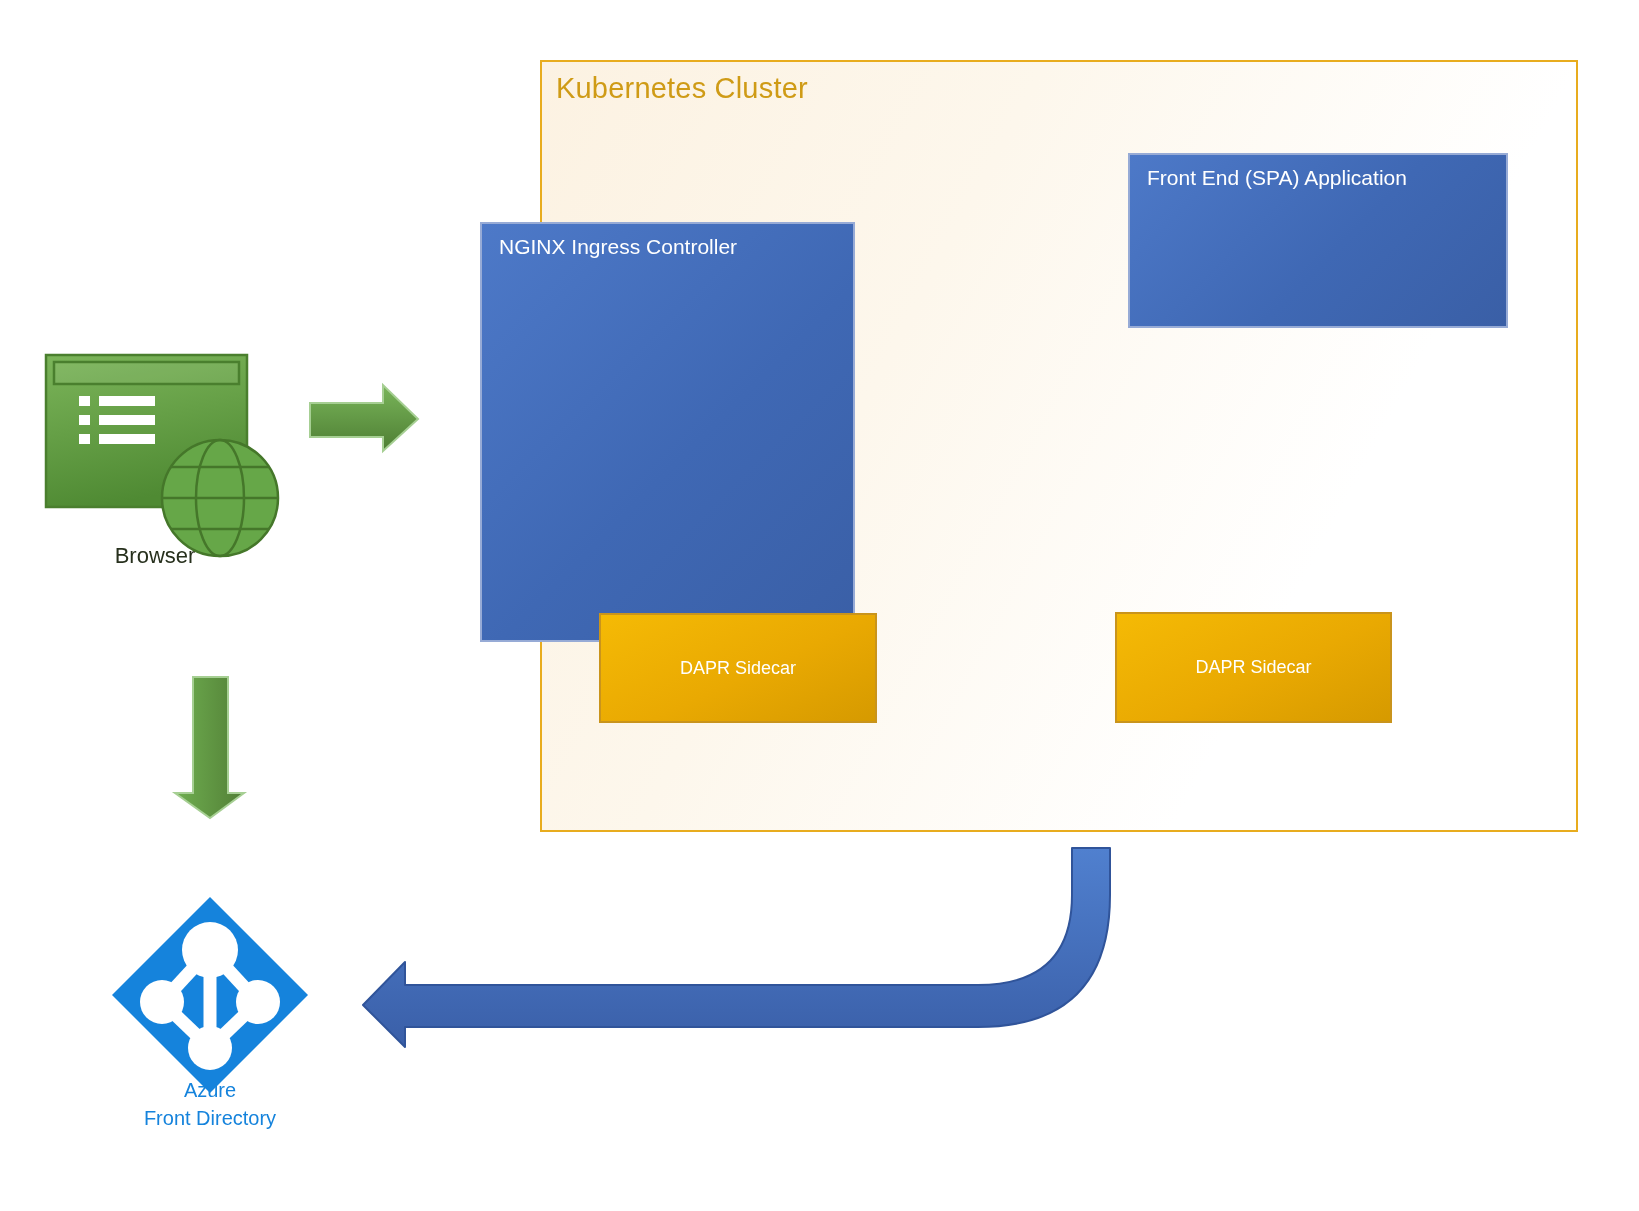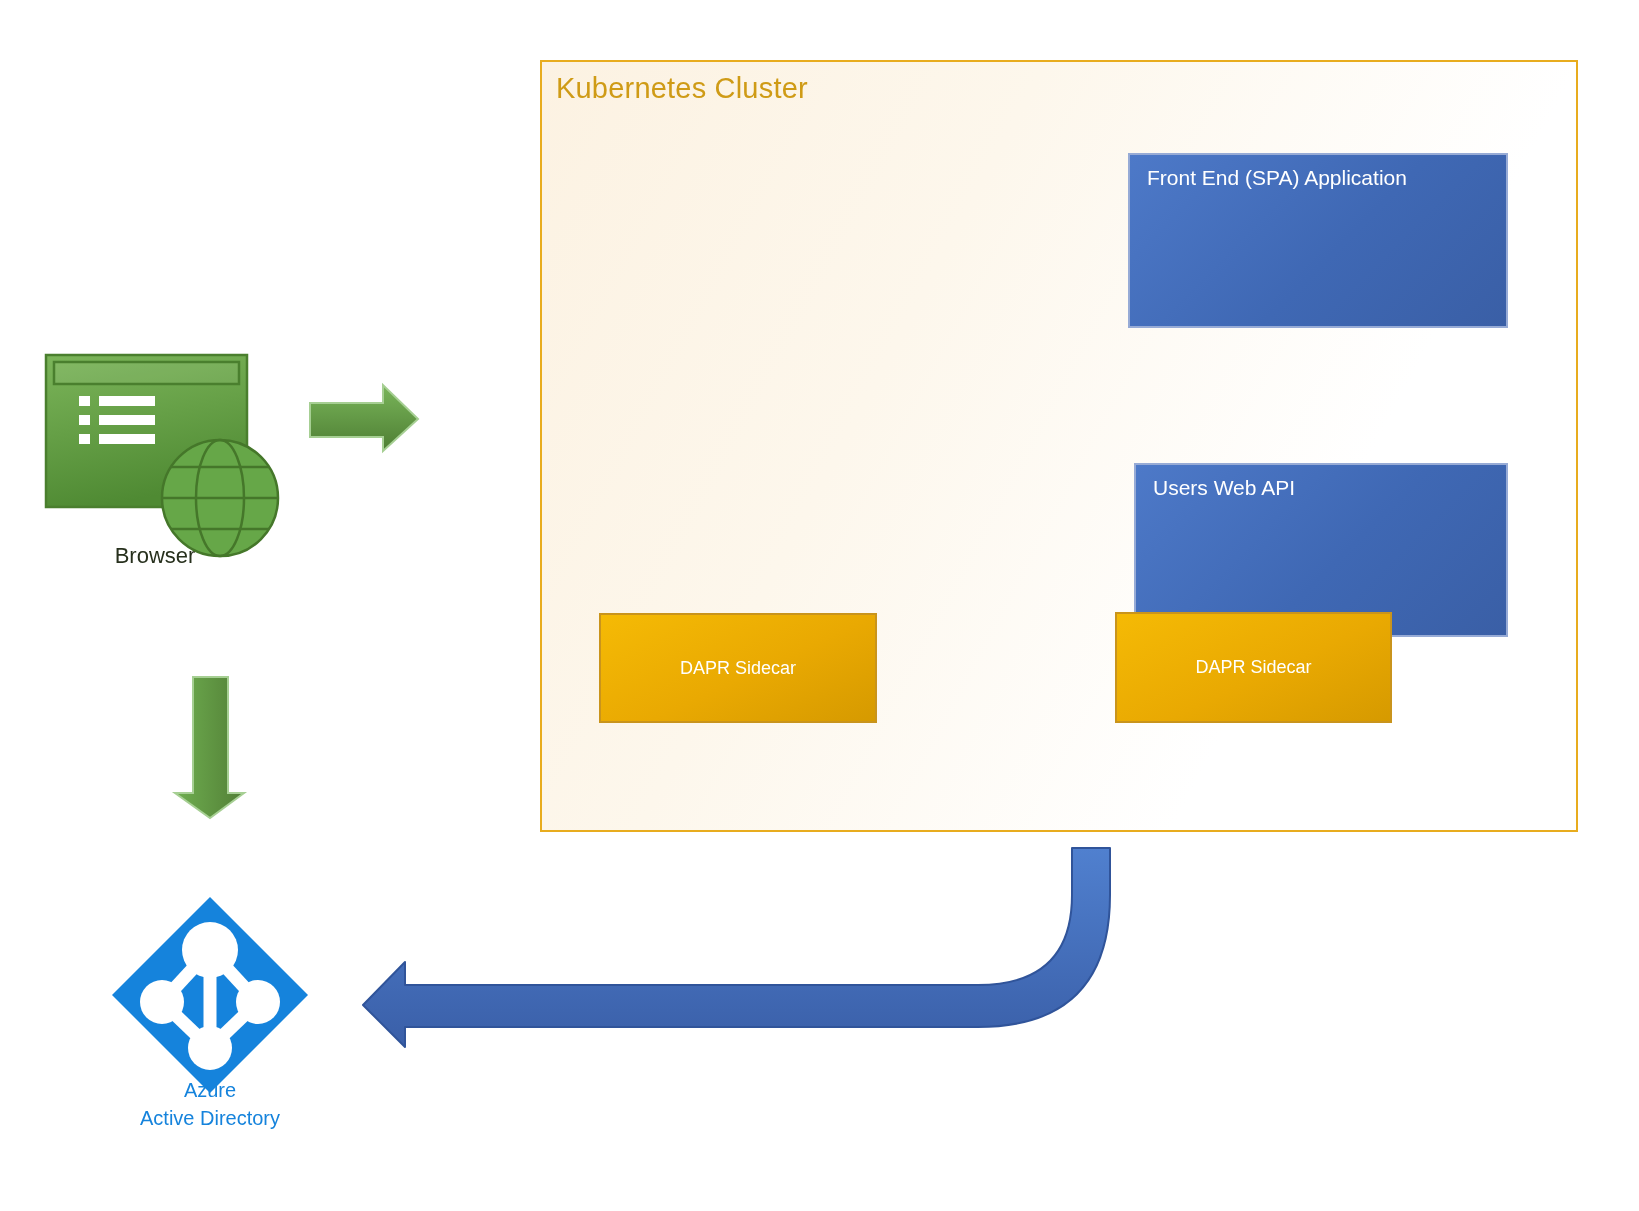--- a/index.html
+++ b/index.html
@@ -55,28 +55,28 @@
 </style>
 </head>
 <body>
 
 <div id="canvas">
 
   <div class="abs cluster">
     <div class="cluster-title">Kubernetes Cluster</div>
   </div>
 
+  <div class="abs bluebox box-nginx">
+    <span class="lbl">NGINX Ingress Controller</span>
+  </div>
 
   <div class="abs bluebox box-frontend">
     <span class="lbl">Front End (SPA) Application</span>
   </div>
 
-  <div class="abs bluebox box-users">
-    <span class="lbl">Users Web API</span>
-  </div>
 
   <div class="abs goldbox box-dapr-nginx">
     <span>DAPR Sidecar</span>
   </div>
 
   <div class="abs goldbox box-dapr-users">
     <span>DAPR Sidecar</span>
   </div>
 
   <svg class="abs" style="left:35px;top:340px;z-index:2" width="260" height="230" viewBox="0 0 260 230">
@@ -147,16 +147,16 @@
     </g>
     <g fill="#ffffff">
       <circle cx="100" cy="55" r="28"></circle>
       <circle cx="52" cy="107" r="22"></circle>
       <circle cx="148" cy="107" r="22"></circle>
       <circle cx="100" cy="153" r="22"></circle>
     </g>
   </svg>
   <div class="abs aad-label">
     <div>Azure</div>
-    <div>Active Directory</div>
+    <div>Front Directory</div>
   </div>
 
 </div>
 
 </body></html>

